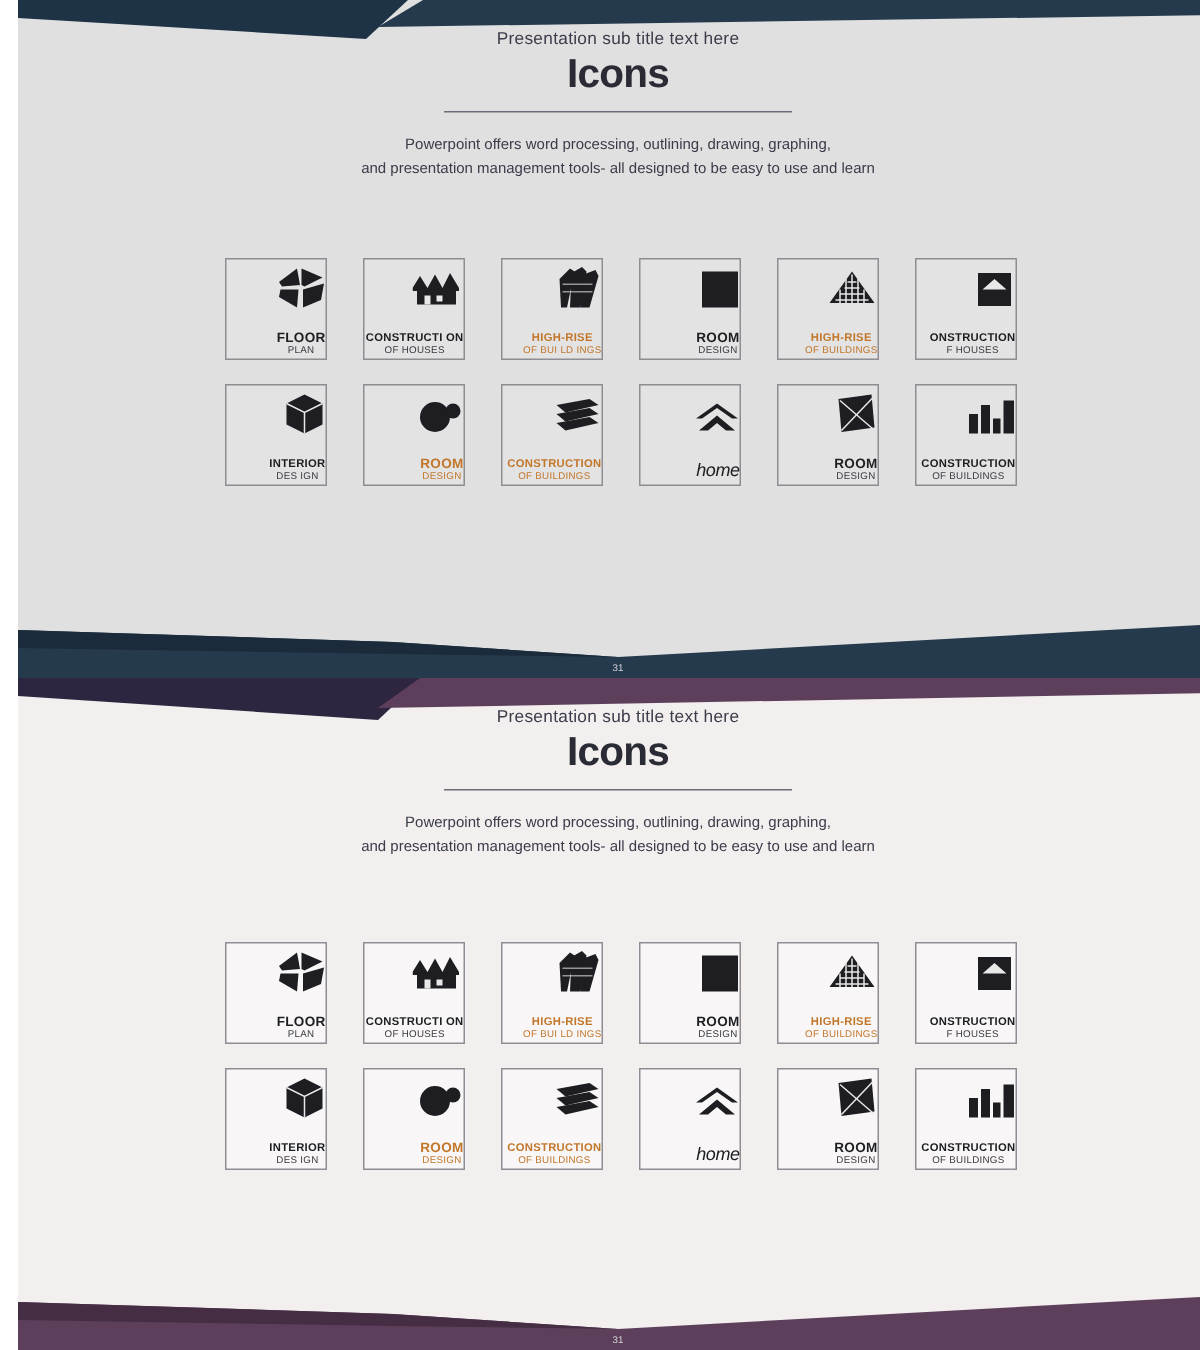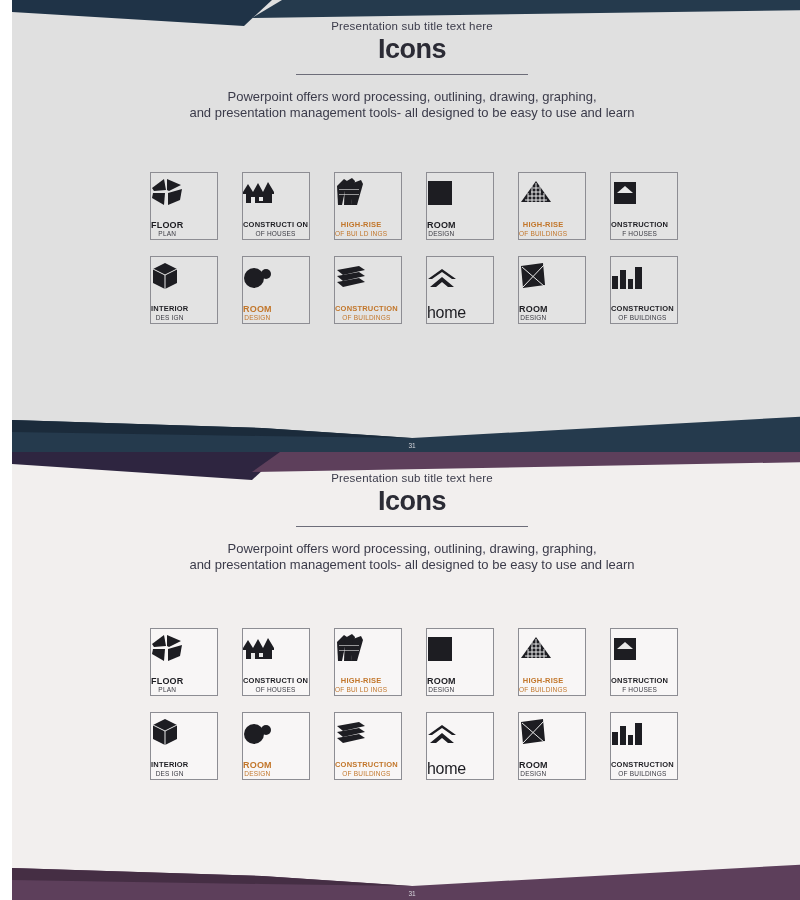--- a/index.html
+++ b/index.html
@@ -50,21 +50,21 @@
     margin: 2px 0 0 0;
   }
   .rule {
     width: 232px;
     height: 1px;
     background: #6d6d79;
     margin: 9px auto 0 auto;
   }
   .desc {
     text-align: center;
-    font-size: 13px;
+    font-size: 10px;
     color: #3b3b4a;
     line-height: 16px;
     margin: 14px auto 0 auto;
     width: 520px;
   }
 
   
   .grid {
     position: absolute;
     left: 138px;
@@ -74,21 +74,21 @@
     grid-column-gap: 24px;
     grid-row-gap: 16px;
   }
   .cell {
     width: 68px;
     height: 68px;
     border: 1px solid #8d8d93;
     background: transparent;
     display: flex;
     flex-direction: column;
-    align-items: flex-start;
+    align-items: flex-end;
     justify-content: center;
     padding-top: 2px;
     gap: 12px;
   }
   .slide-1 .cell { background: rgba(255,255,255,0.10); }
   .slide-2 .cell { background: rgba(255,255,255,0.45); }
   .glyph {
     height: 30px;
     display: flex;
     align-items: flex-end;
@@ -109,21 +109,21 @@
   }
   .cap .l2 {
     display: block;
     font-size: 6.5px;
     color: #3a3a42;
     letter-spacing: .2px;
   }
   .cap.orange .l1 { color: #c2762a; }
   .cap.orange .l2 { color: #c2762a; }
   .cap.big .l1 { font-size: 9px; }
-  .cap.home .l1 { font-size: 16px; font-weight: normal; letter-spacing: -.3px; }
+  .cap.home .l1 { font-size: 12px; font-weight: normal; letter-spacing: -.3px; font-style: italic; }
 
   
   .footer {
     position: absolute;
     left: 0;
     width: 800px;
     height: 14px;
     display: flex;
     align-items: center;
     justify-content: center;

